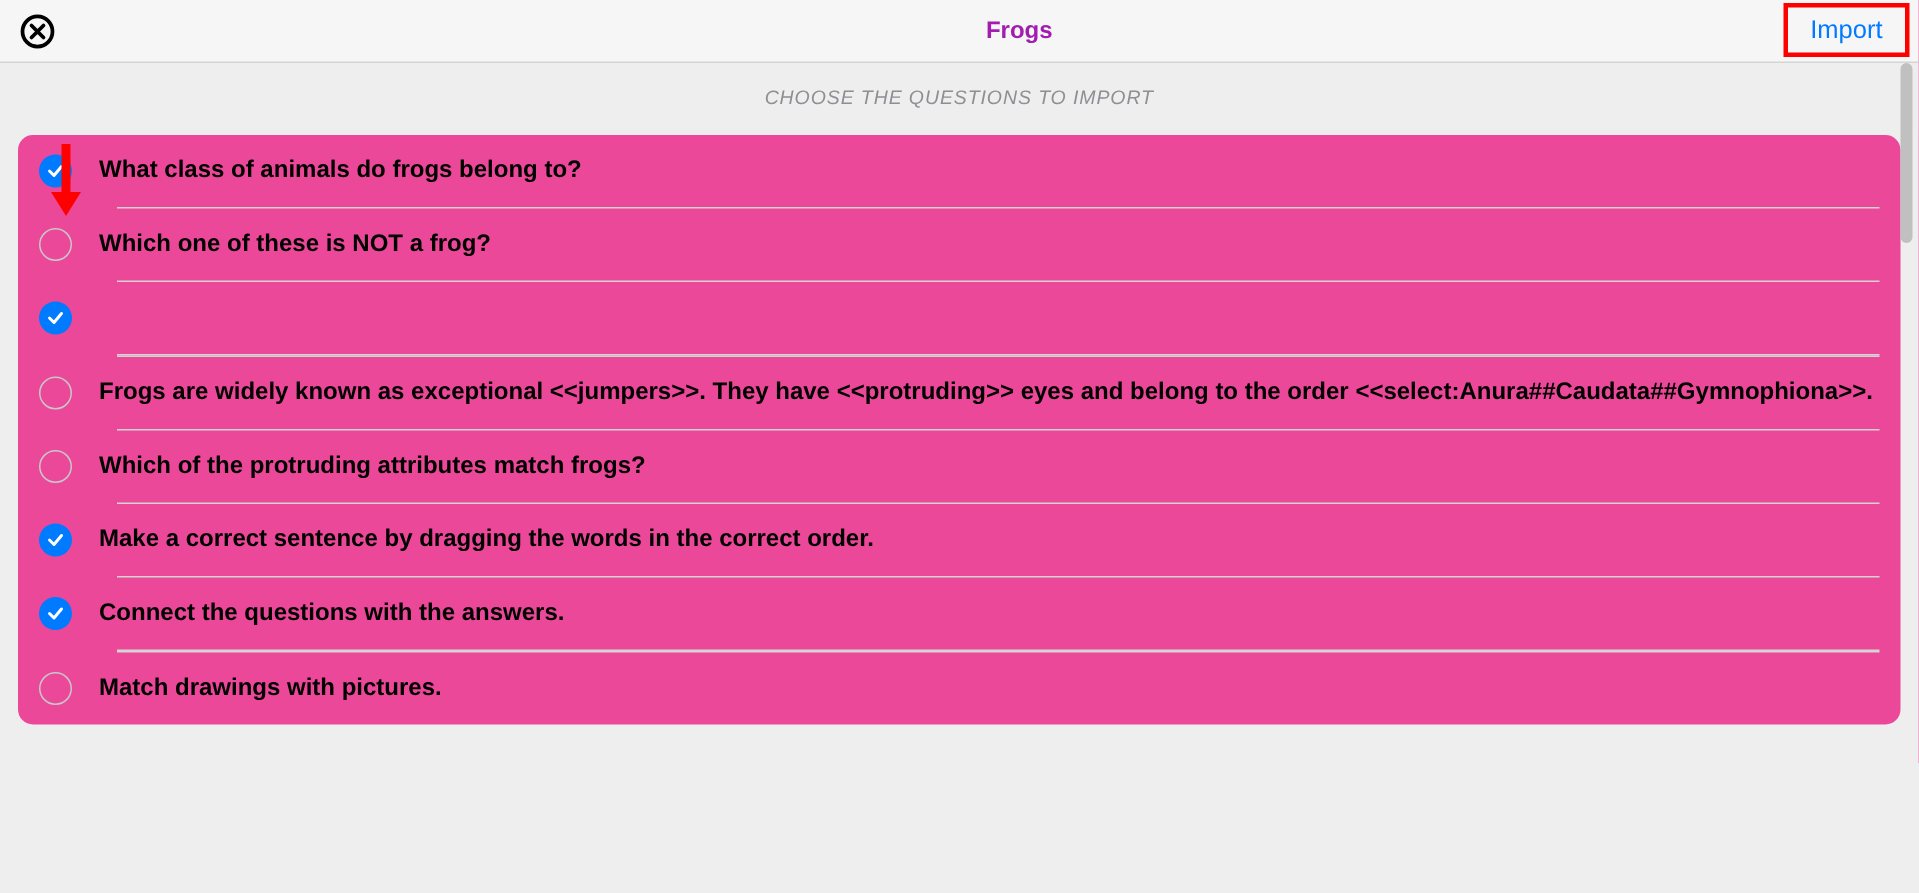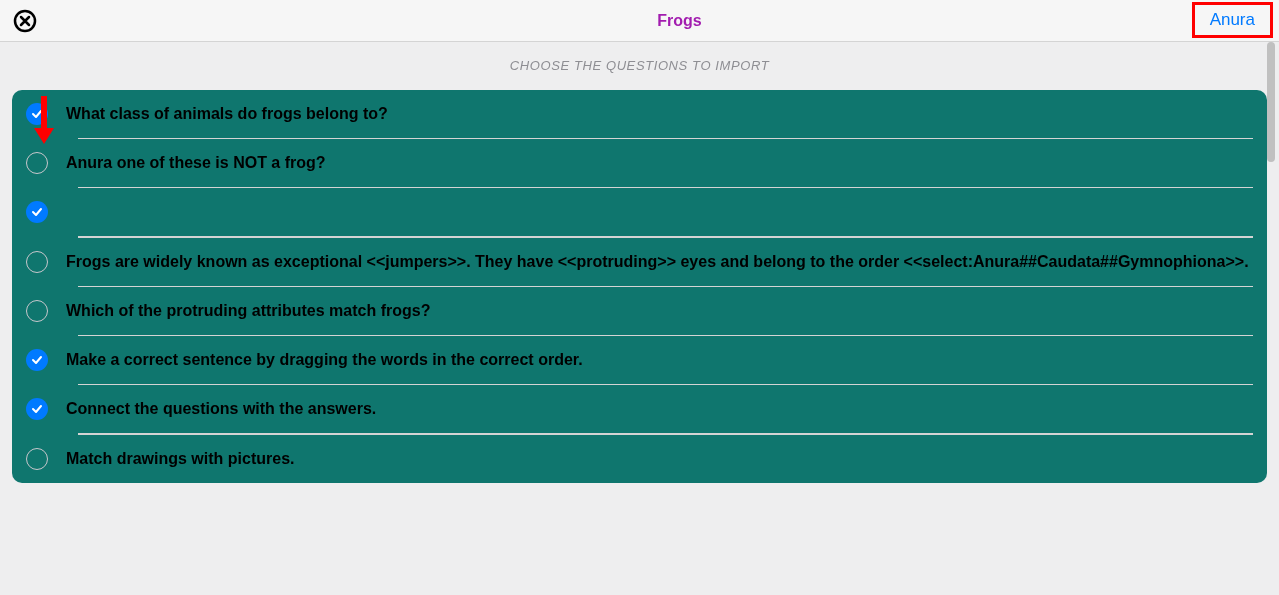--- a/index.html
+++ b/index.html
@@ -75,21 +75,21 @@
       font-weight: 400;
       font-style: italic;
     }
     .arrow {
       position: absolute;
       left: 32px;
       top: 52px;
       pointer-events: none;
     }
     .list-container {
-      background: #0f766e;
+      background: #ec4899;
       margin: 0 12px;
       border-radius: 10px;
       overflow: hidden;
     }
     .list-item {
       display: flex;
       align-items: center;
       padding: 12px 14px;
       cursor: pointer;
       min-height: 48px;
@@ -148,21 +148,21 @@
 
 <div class="header">
   <div class="close-btn">
     <svg viewBox="0 0 24 24">
       <circle cx="12" cy="12" r="10" fill="none" stroke="#000" stroke-width="2.5"></circle>
       <path d="M8 8 L16 16 M16 8 L8 16" stroke="#000" stroke-width="2.5" stroke-linecap="round"></path>
     </svg>
   </div>
   <div class="header-title">Frogs</div>
   <div class="import-highlight">
-    <div class="import-btn">Anura</div>
+    <div class="import-btn">Import</div>
   </div>
 </div>
 
 <div class="content-area">
   <div class="subheader">
     <span class="subheader-text">CHOOSE THE QUESTIONS TO IMPORT</span>
   </div>
 
   <svg class="arrow" width="24" height="50">
     <line x1="12" y1="2" x2="12" y2="38" stroke="#ff0000" stroke-width="6"></line>
@@ -174,21 +174,21 @@
         <div class="checkbox checked">
           <svg viewBox="0 0 12 12">
             <path d="M2 6 L5 9 L10 3" stroke="#fff" stroke-width="2" fill="none" stroke-linecap="round" stroke-linejoin="round"></path>
           </svg>
         </div>
         <div class="question-text">What class of animals do frogs belong to?</div>
       </div>
       <div class="divider"></div>
       <div class="list-item">
         <div class="checkbox unchecked"></div>
-        <div class="question-text">Anura one of these is NOT a frog?</div>
+        <div class="question-text">Which one of these is NOT a frog?</div>
       </div>
       <div class="divider"></div>
       <div class="list-item">
         <div class="checkbox checked">
           <svg viewBox="0 0 12 12">
             <path d="M2 6 L5 9 L10 3" stroke="#fff" stroke-width="2" fill="none" stroke-linecap="round" stroke-linejoin="round"></path>
           </svg>
         </div>
       </div>
       <div class="divider"></div>

